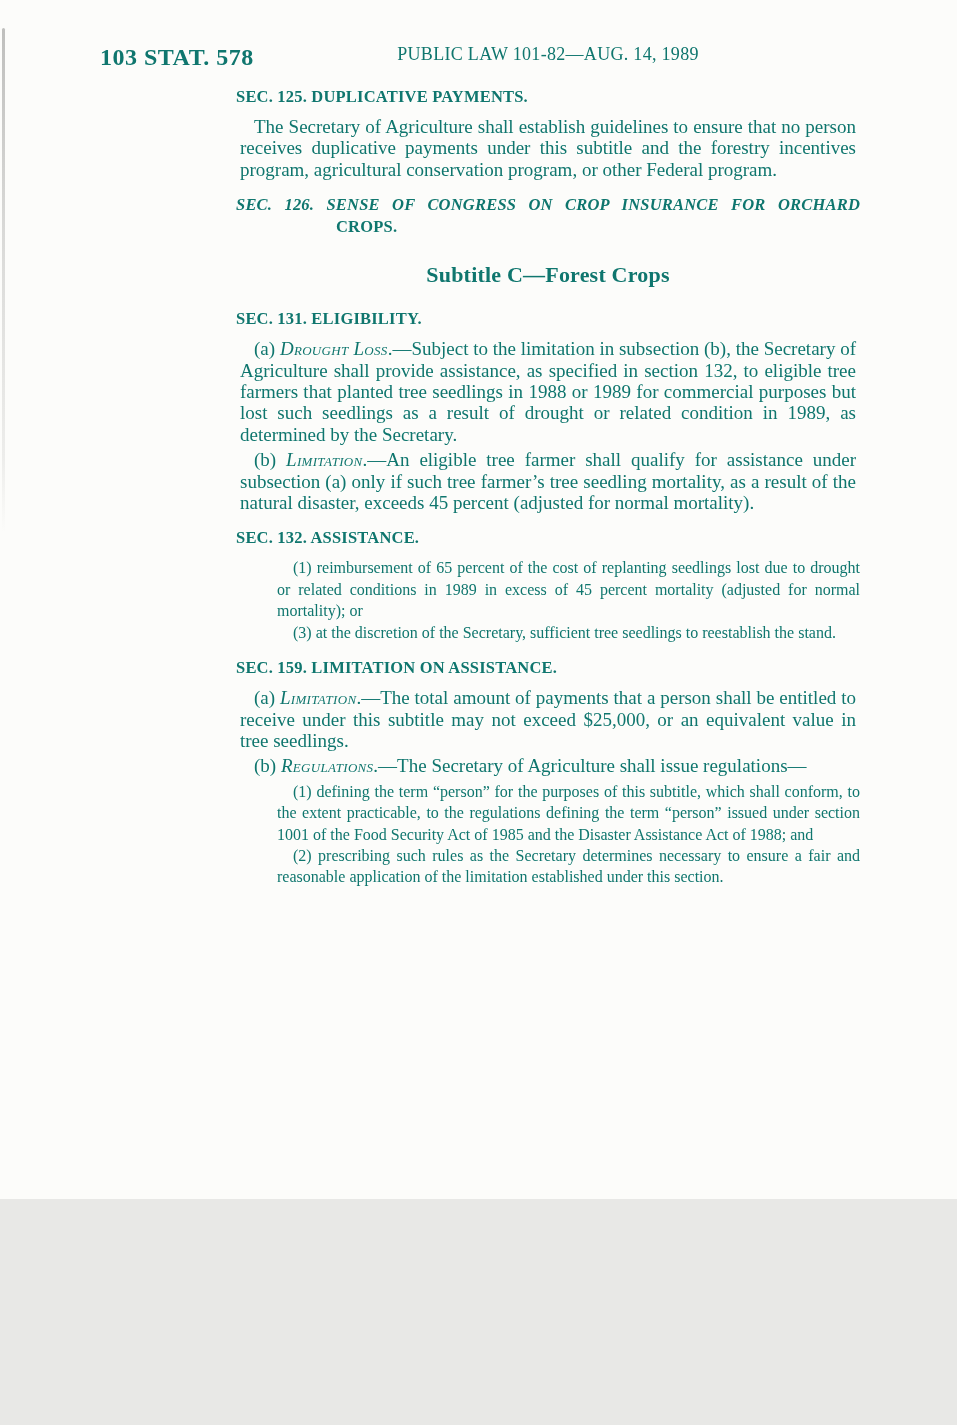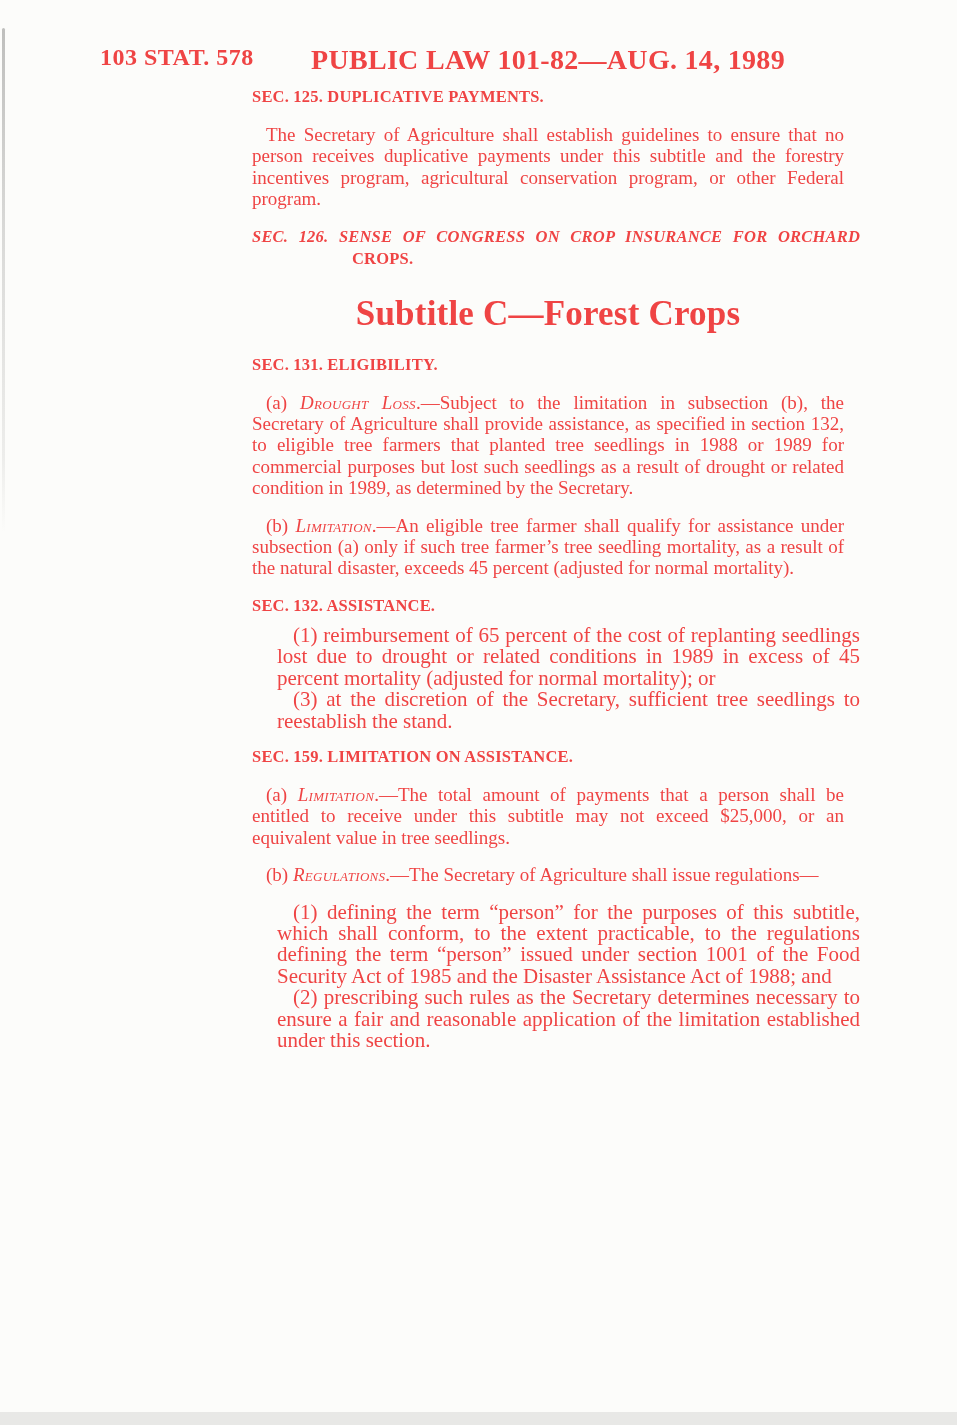--- a/index.html
+++ b/index.html
@@ -1,59 +1,59 @@
 <!DOCTYPE html>
 <html><head>
 <meta charset="utf-8">
 <style>
   html,body { margin:0; padding:0; background:#e8e8e6; }
   .page {
     position:relative;
-    width:957px; height:1412px;
+    width:957px; height:1199px;
     margin:0 auto;
     background:#fcfcfa;
     font-family:"Liberation Serif", "DejaVu Serif", serif;
-    color:#ef4444;
+    color:#0f766e;
     overflow:hidden;
     box-sizing:border-box;
   }
   
   .scan-edge {
     position:absolute; left:2px; top:28px; width:3px; height:505px;
     background:linear-gradient(to bottom,#bfbfbd,#d9d9d7 40%,#ededeb 85%, rgba(237,237,235,0));
     border-radius:2px;
   }
   .running-head { position:absolute; top:44px; left:0; width:957px; height:28px; }
   .stat-cite {
     position:absolute; left:100px; top:0;
     font-size:24px; font-weight:bold; letter-spacing:0.5px; white-space:nowrap;
   }
   .running-title {
     position:absolute; left:236px; top:0; width:624px;
-    text-align:center; font-size:28px; font-weight:bold; letter-spacing:0.3px; white-space:nowrap;
+    text-align:center; font-size:18px; font-weight:normal; letter-spacing:0.3px; white-space:nowrap;
   }
   .column { position:absolute; left:236px; top:86px; width:624px; }
   .sec-heading {
     font-size:16.5px; font-weight:bold; line-height:22px;
-    margin:14px 0 8px 16px; letter-spacing:0.2px;
+    margin:14px 0 8px 0; letter-spacing:0.2px;
   }
   .sec-heading.first { margin-top:0; }
   .sec-heading .line1 { text-align:justify; text-align-last:justify;font-style:italic; }
   .sec-heading .line2 { padding-left:100px; }
   .body-par {
     font-size:19px; line-height:21.4px; text-align:justify;
-    text-indent:14px; margin:16px;
+    text-indent:14px; margin:4px;
   }
   .item-par {
-    font-size:21px; line-height:21.4px; text-align:justify;
+    font-size:16px; line-height:21.4px; text-align:justify;
     margin:0 0 0 41px; text-indent:16px;
   }
   .sc { font-variant:small-caps; letter-spacing:0.3px;font-style:italic; }
   .subtitle-heading {
-    font-size:35px; font-weight:bold; text-align:center;
+    font-size:22px; font-weight:bold; text-align:center;
     margin:24px 0 20px 0; letter-spacing:0.2px;
   }
 </style>
 </head>
 <body>
 
 <div class="page">
 
   <div class="scan-edge"></div>
 

